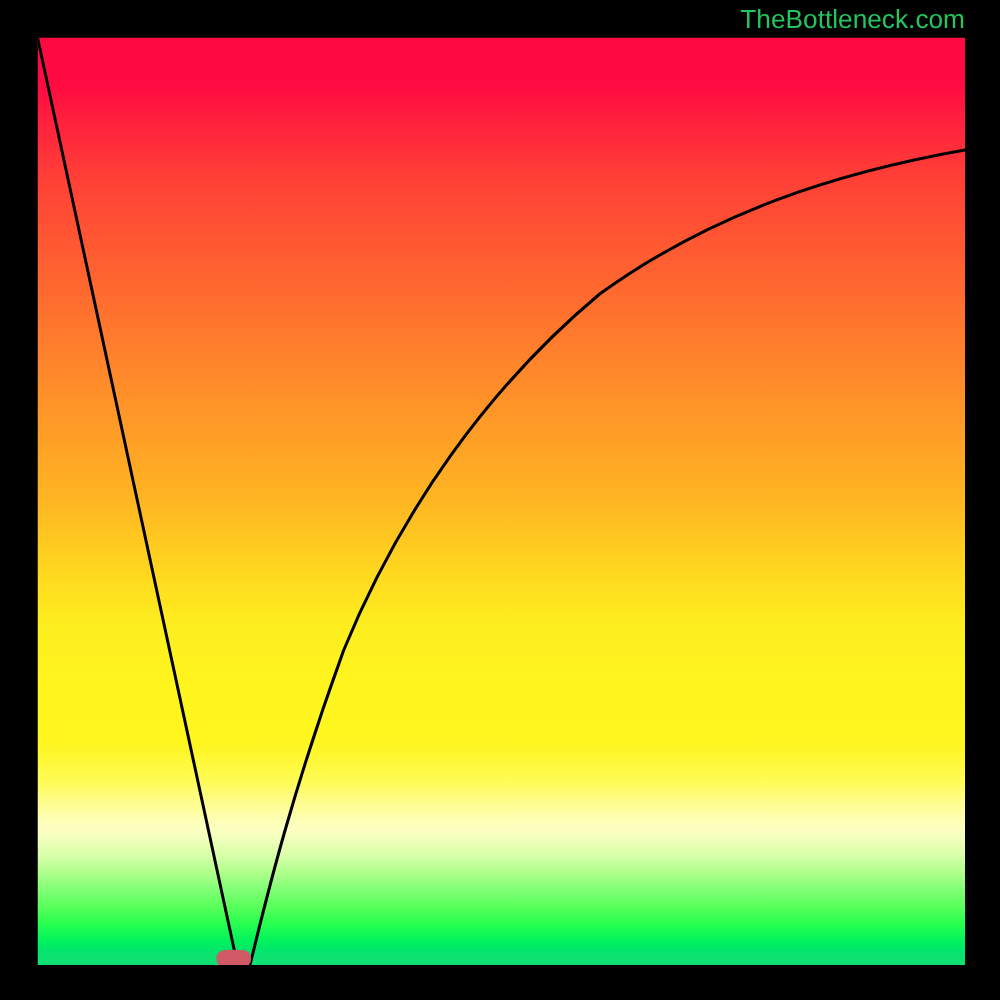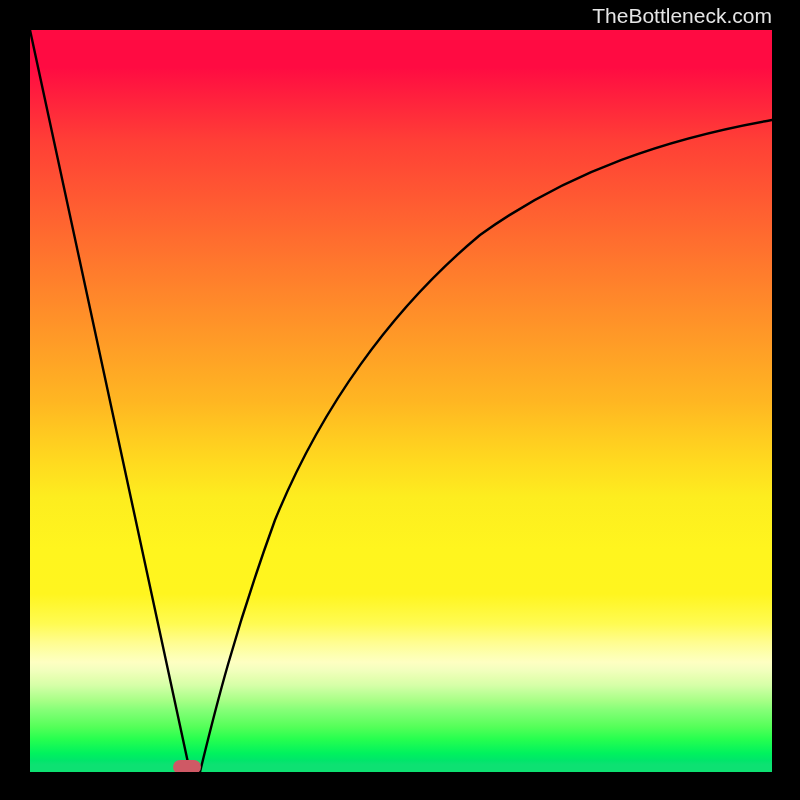--- a/index.html
+++ b/index.html
@@ -8,21 +8,21 @@
     width: 800px;
     height: 800px;
     background: #000;
     position: relative;
     font-family: Arial, sans-serif;
   }
   .watermark {
     position: absolute;
     top: 4px;
     right: 28px;
-    color: #e5e5e5;
+    color: #22c55e;
     font-size: 21px;
     font-weight: 500;
     z-index: 10;
   }
   .plot-area {
     position: absolute;
     left: 30px;
     top: 30px;
     width: 742px;
     height: 742px;

